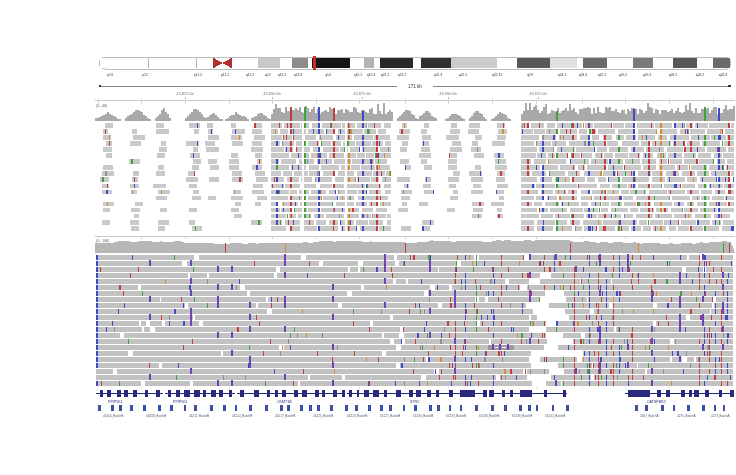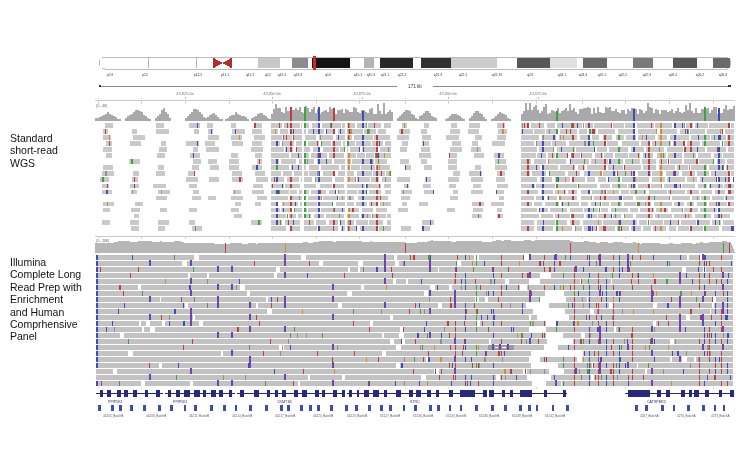--- a/index.html
+++ b/index.html
@@ -8,30 +8,20 @@
   .side-label{position:absolute;left:10px;width:90px;font-size:10.5px;line-height:1.18;
               color:#111111;white-space:pre-line;}
   #lbl1{top:132px;}
   #lbl2{top:256px;}
   #igv{position:absolute;left:95px;top:55px;width:640px;height:370px;}
 </style>
 </head>
 <body>
 
 <div class="canvas">
-  <div class="side-label" id="lbl1">Standard
-short-read
-WGS</div>
-  <div class="side-label" id="lbl2">Illumina
-Complete Long
-Read Prep with
-Enrichment
-and Human
-Comprhensive
-Panel</div>
   <svg id="igv" viewBox="0 0 640 370" shape-rendering="crispEdges">
       <g>
         <rect x="4.5" y="2" width="631" height="12" rx="5" fill="#ffffff" stroke="#a0a0a0" stroke-width="0.7"></rect>
         <rect x="5.00" y="3.00" width="48.00" height="10.00" fill="#ffffff"></rect>
         <rect x="53.00" y="3.00" width="48.00" height="10.00" fill="#ffffff"></rect>
         <rect x="101.00" y="3.00" width="17.00" height="10.00" fill="#ffffff"></rect>
         <rect x="137.00" y="3.00" width="26.00" height="10.00" fill="#ffffff"></rect>
         <rect x="163.00" y="3.00" width="22.00" height="10.00" fill="#c8c8c8"></rect>
         <rect x="185.00" y="3.00" width="12.00" height="10.00" fill="#ffffff"></rect>
         <rect x="197.00" y="3.00" width="16.00" height="10.00" fill="#8c8c8c"></rect>

